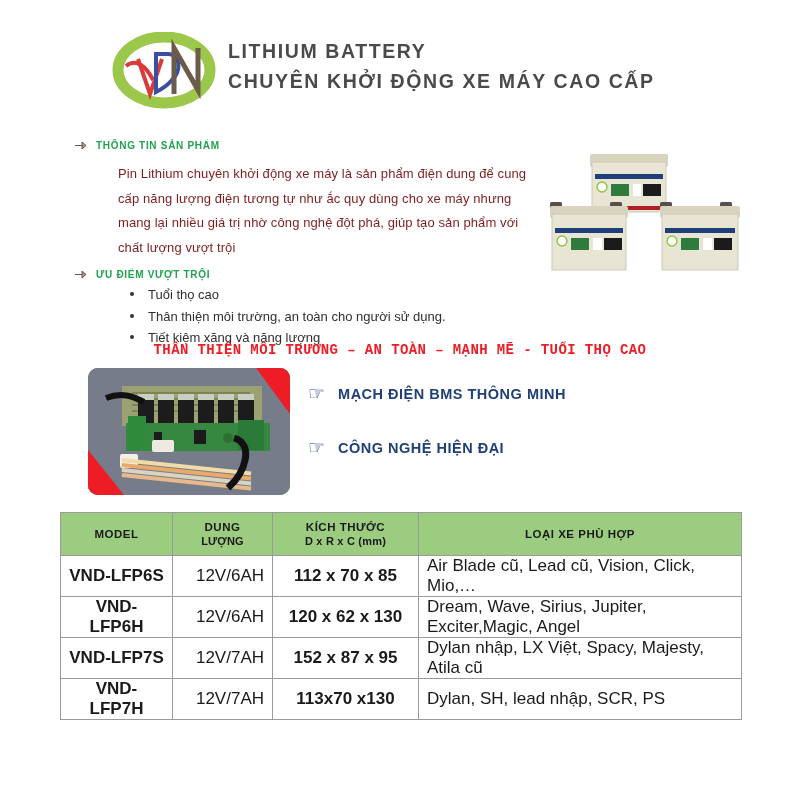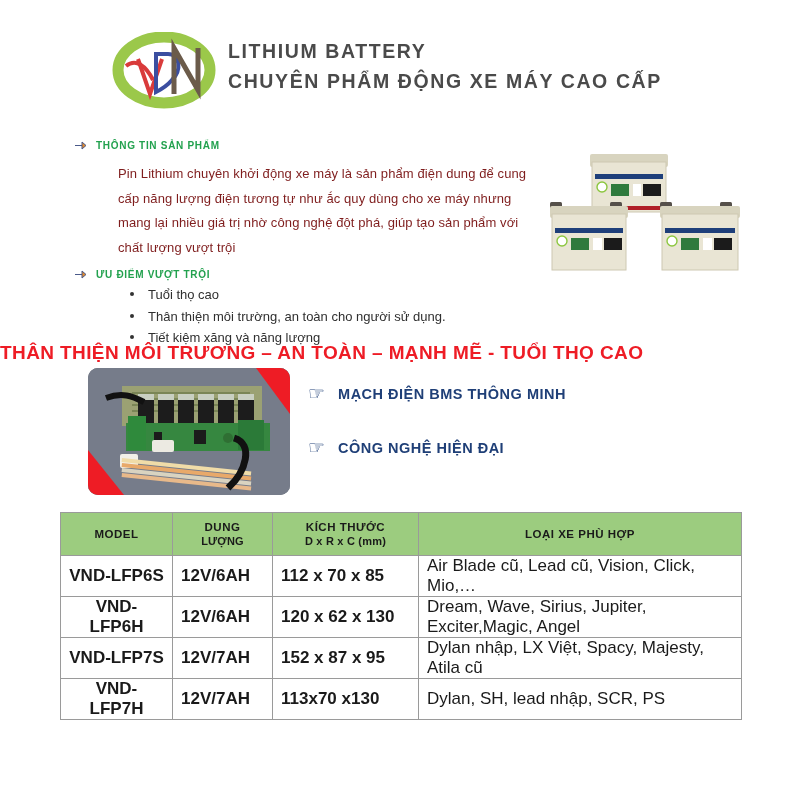--- a/index.html
+++ b/index.html
@@ -46,23 +46,23 @@
     font-size:13px; color:#2f2f2f; line-height:19.5px;
     padding-left:22px; position:relative; margin-bottom:2px;
   }
   .adv-list li .dot {
     position:absolute; left:4px; top:7px; width:4px; height:4px;
     border-radius:50%; background:#333;
   }
 
   
   .red-head {
-    position:absolute; left:0; top:342px; width:800px; 
-    font-size:19px; font-weight:bold; color:#ee1c25;
-    letter-spacing:.4px; white-space:nowrap;
+    position:absolute; left:0; top:342px; width:800px; text-align:center;
+    font-size:14px; font-weight:bold; color:#ee1c25;
+    letter-spacing:.4px; white-space:nowrap;font-family:Liberation Mono, monospace;
   }
 
   
   .pcb-box {
     position:absolute; left:88px; top:368px; width:202px; height:127px;
     border-radius:10px; overflow:hidden; background:#6d7480;
   }
 
   
   .ptr-row { position:absolute; display:flex; align-items:center; gap:13px; }
@@ -80,22 +80,22 @@
   table.spec th, table.spec td {
     border:1px solid #9a9a9a; padding:0 8px; vertical-align:middle;
   }
   table.spec thead th {
     background:#9ccc7f; height:43px; font-size:11.5px; font-weight:bold;
     color:#1a1a1a; letter-spacing:.5px; text-align:center; line-height:14px;
   }
   table.spec thead th .sub { display:block; font-size:11px; letter-spacing:.2px; }
   table.spec tbody td { height:30px; font-size:17px; color:#1a1a1a; }
   td.c-model  { text-align:center; font-weight:bold; font-size:12px; }
-  td.c-cap    { text-align:left; font-weight:bold; font-size:11.5px;margin-left:38px; }
-  td.c-dim    { font-weight:bold; font-size:11.5px;margin-top:23px; }
+  td.c-cap    { text-align:right; font-weight:normal; font-size:11.5px;margin-left:38px; }
+  td.c-dim    { text-align:center; font-weight:bold; font-size:11.5px;margin-top:23px; }
   td.c-fit    { text-align:left; font-weight:normal; font-size:11px; padding-left:12px; }
   col.w-model { width:112px; }
   col.w-cap   { width:100px; }
   col.w-dim   { width:146px; }
 </style>
 </head>
 <body>
 
 <div class="page">
 
@@ -106,21 +106,21 @@
         <ellipse cx="52" cy="38" rx="46" ry="33" fill="none" stroke="#9bc84a" stroke-width="11"></ellipse>
         <path d="M14 34 C24 26 34 34 41 48" fill="none" stroke="#d93b3b" stroke-width="4"></path>
         <path d="M26 27 L38 62 L50 27" fill="none" stroke="#d93b3b" stroke-width="4"></path>
         <path d="M44 60 L44 22 L56 22 C68 22 70 38 60 48 C55 54 48 58 44 60 Z" fill="none" stroke="#3b4ea0" stroke-width="4"></path>
         <path d="M62 62 L62 16 L86 58 L86 16" fill="none" stroke="#6b5b4a" stroke-width="5"></path>
       </svg>
     </div>
 
     <div class="title-block">
       <div class="title-main">LITHIUM BATTERY</div>
-      <div class="title-sub">CHUYÊN PHẨM ĐỘNG XE MÁY CAO CẤP</div>
+      <div class="title-sub">CHUYÊN KHỞI ĐỘNG XE MÁY CAO CẤP</div>
     </div>
   </div>
 
   <div class="batt-box">
     <svg width="194" height="126" viewBox="0 0 194 126">
 
       <g>
         <rect x="42" y="8" width="78" height="13" rx="2" fill="#d8d4bf"></rect>
         <rect x="44" y="16" width="74" height="50" fill="#e9e5d4" stroke="#cdc8b2" stroke-width="1"></rect>
         <rect x="47" y="28" width="68" height="5" fill="#1e3f7a"></rect>

